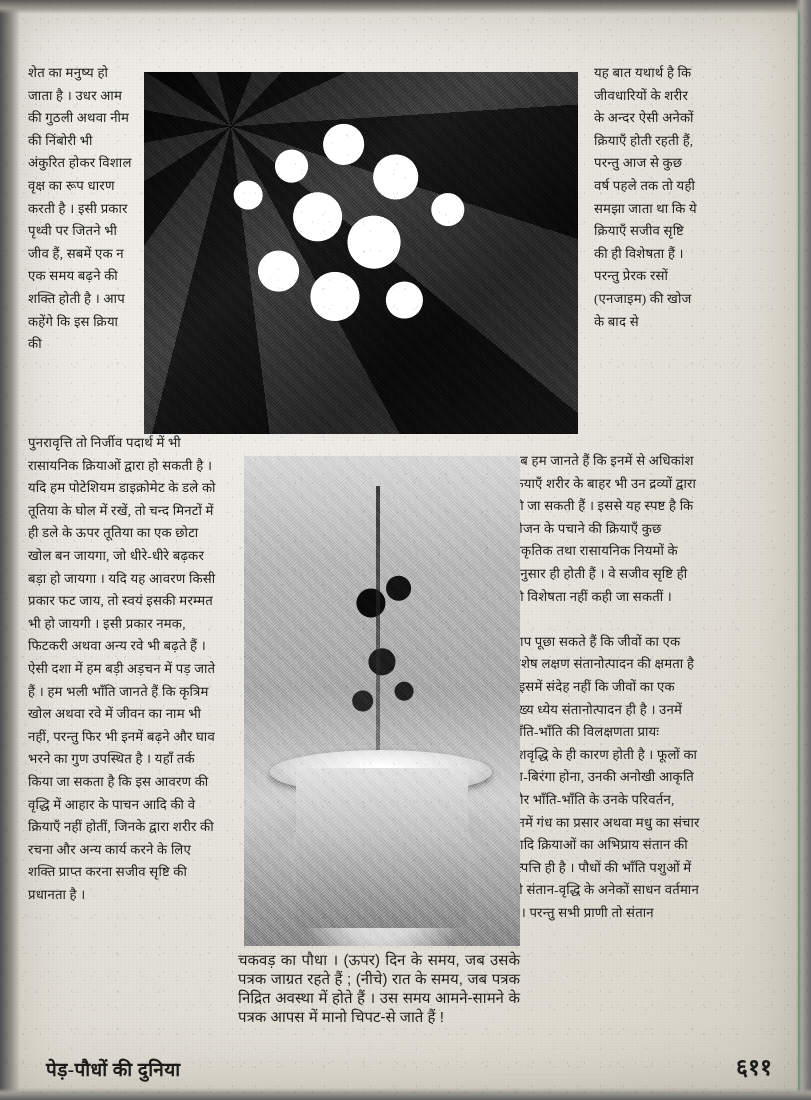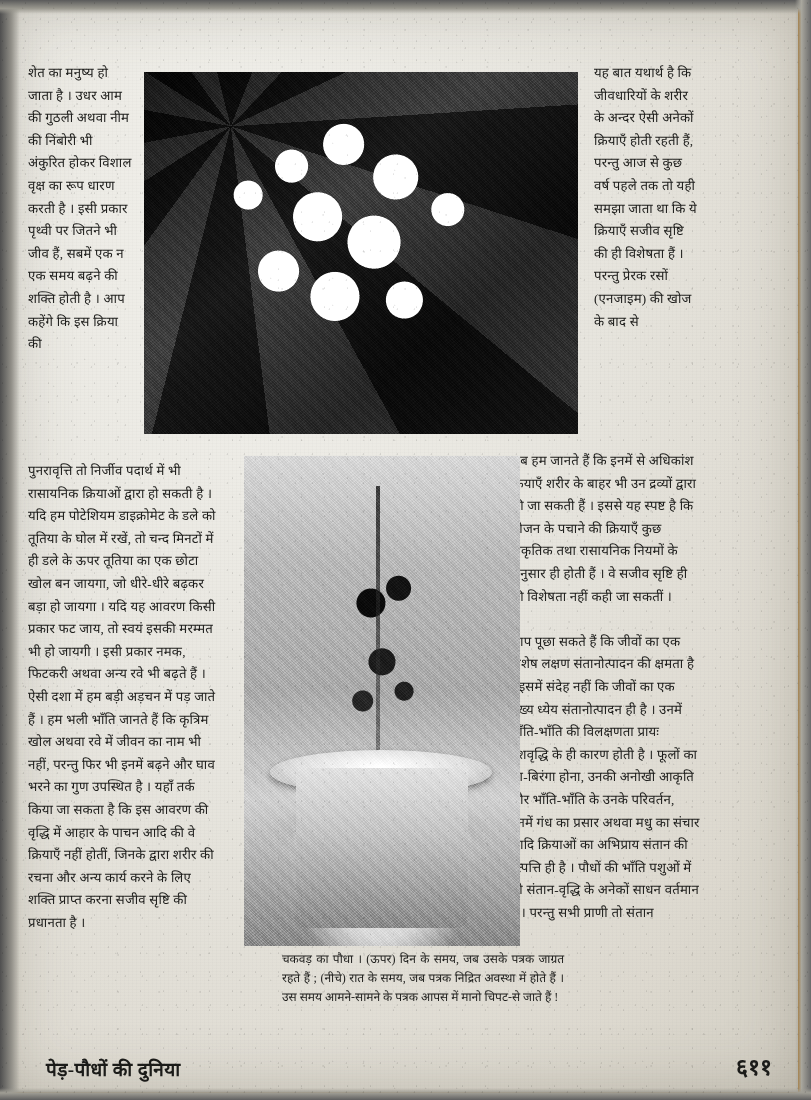--- a/index.html
+++ b/index.html
@@ -8,21 +8,21 @@
     background: #6b6b6b;
   }
   body {
     font-family: "Liberation Serif", serif;
   }
   .page {
     position: relative;
     width: 811px;
     height: 1100px;
     overflow: hidden;
-    background: #a16207;
+    background: #15803d;
   }
   
   .paper {
     position: absolute;
     left: 8px;
     top: 6px;
     width: 790px;
     height: 1086px;
     background:
       radial-gradient(ellipse at 30% 20%, #f2f1ec 0%, #e7e5de 45%, #ddd9cf 80%, #d2cec3 100%);
@@ -83,21 +83,21 @@
   }
   .col p { margin: 0 0 0 0; }
 
   #col-left {
     left: 6px;
     top: 42px;
     width: 104px;
   }
   #col-left-wide {
     left: 6px;
-    top: 440px;
+    top: 412px;
     width: 188px;
   }
   #col-right {
     left: 572px;
     top: 42px;
     width: 104px;
   }
   #col-right-wide {
     left: 488px;
     top: 430px;
@@ -180,26 +180,25 @@
     height: 280px;
     background: linear-gradient(180deg, rgba(40,40,40,0.8), rgba(70,70,70,0.5));
   }
 
   
   #caption {
     position: absolute;
     left: 216px;
     top: 930px;
     width: 282px;
-    font-family: Liberation Serif, serif;
-    font-size: 12px;
+    font-family: Liberation Sans, sans-serif;
+    font-size: 15px;
     line-height: 19px;
     color: #1d1d1b;
     text-align: justify;
-    margin-left: 44px;
   }
 
   
   #footer-title {
     position: absolute;
     left: 24px;
     top: 1036px;
     font-family: "Liberation Serif", serif;
     font-size: 19px;
     font-weight: bold;

